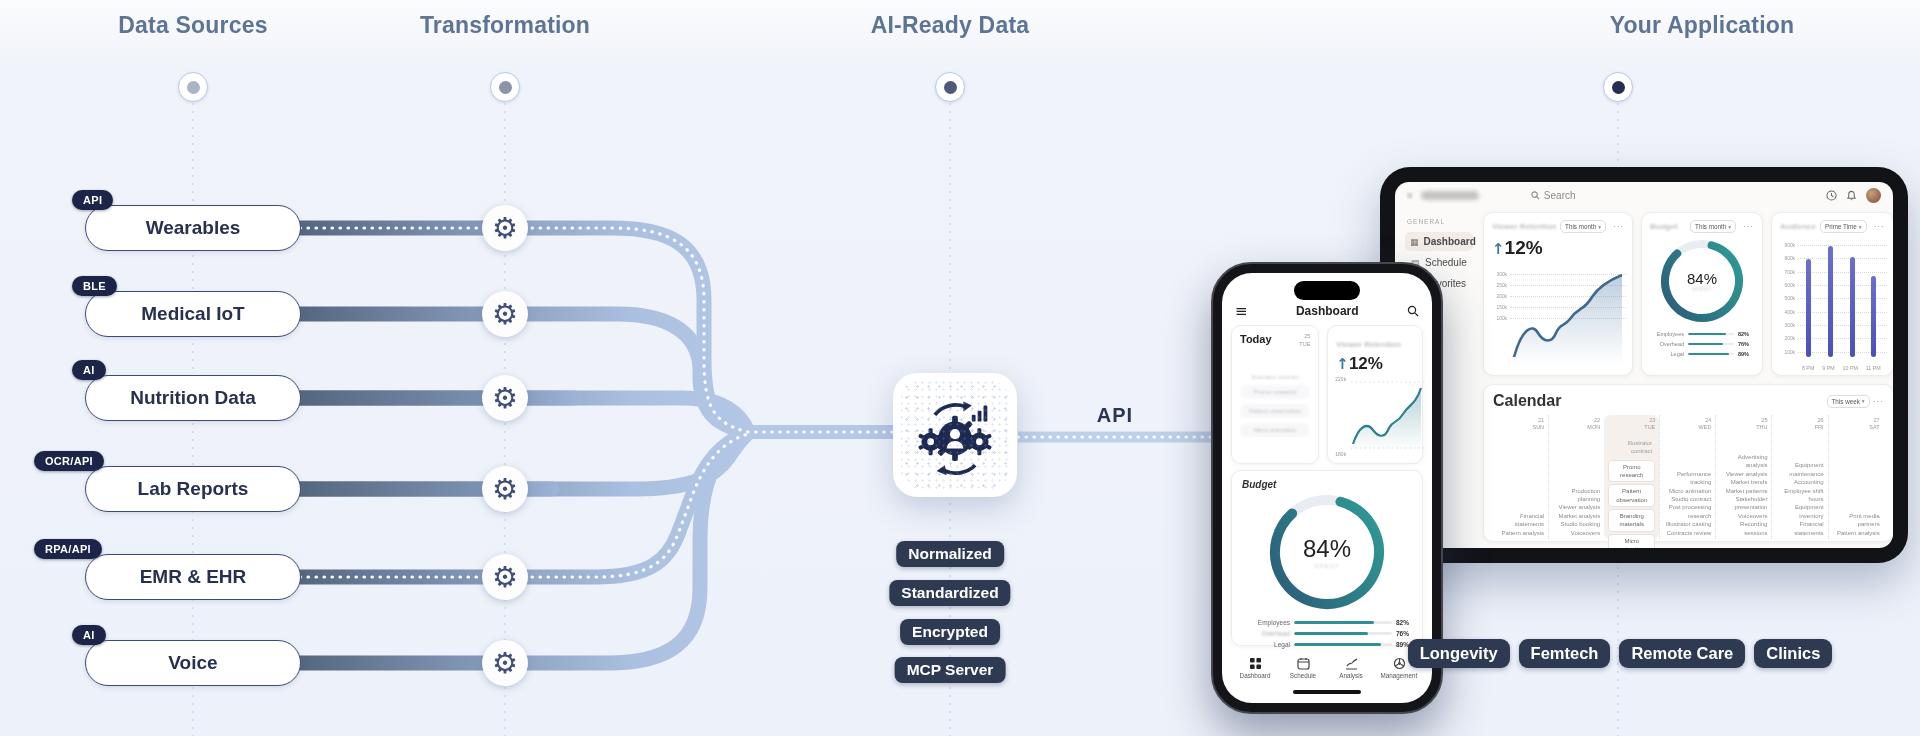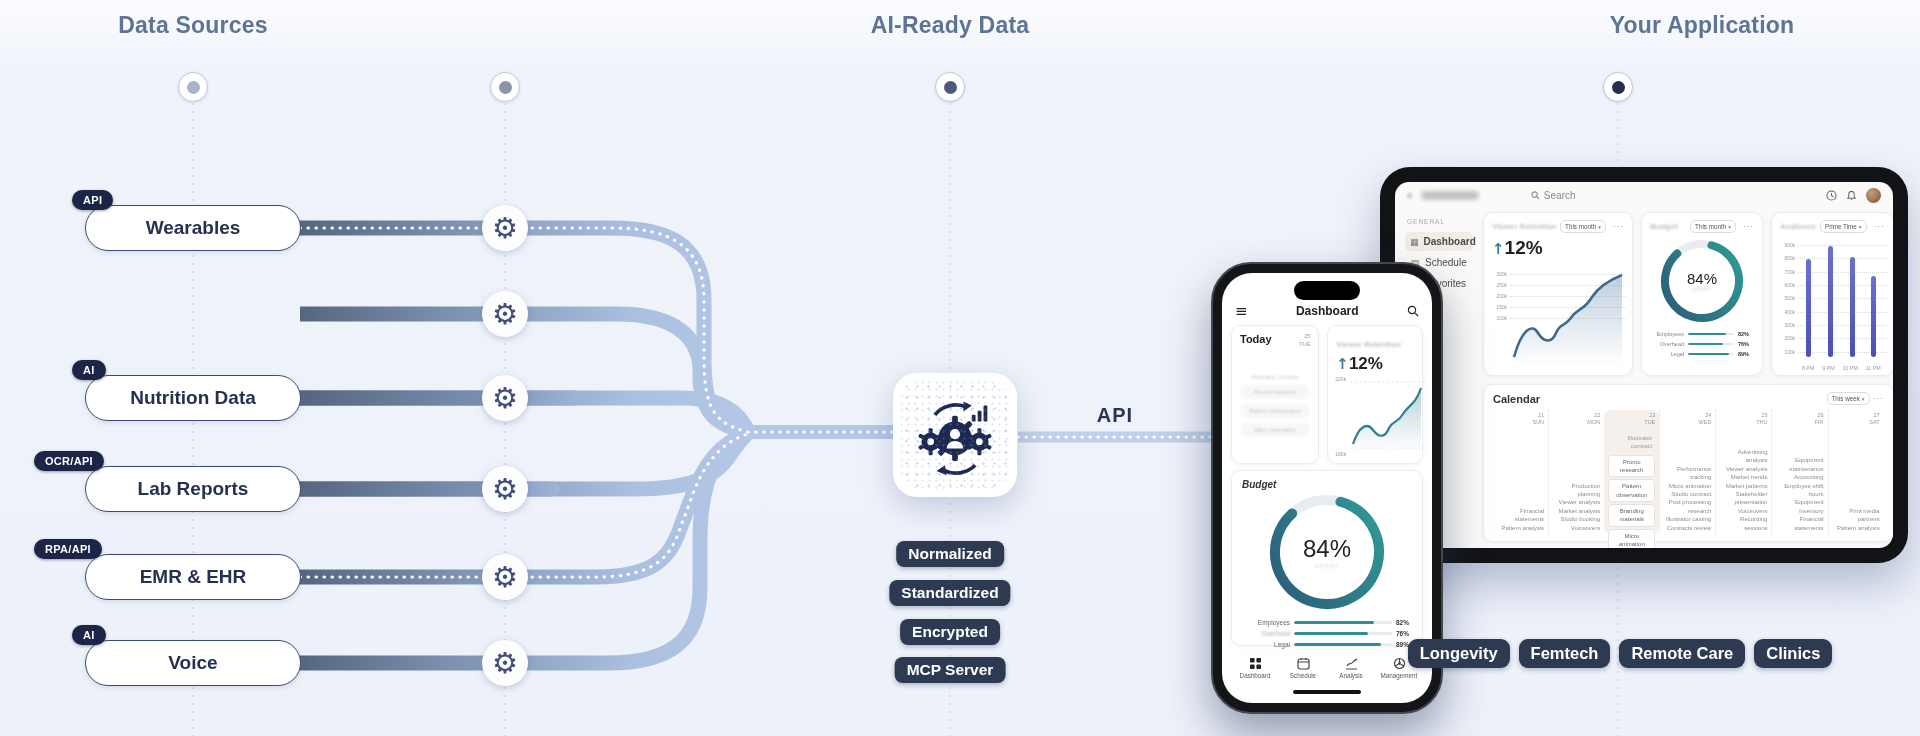--- a/index.html
+++ b/index.html
@@ -96,21 +96,21 @@
   .donut-center{position:absolute;text-align:center;}
   .lt-legend{width:100%;margin-top:2px;}
   .leg-row{display:flex;align-items:center;gap:4px;margin-top:4px;}
   .leg-name{width:34px;text-align:right;font-size:5.5px;color:#666;}
   .leg-track{flex:1;height:2.5px;background:#e8ecef;border-radius:2px;overflow:hidden;}
   .leg-fill{height:100%;background:#2f8f96;border-radius:2px;}
   .leg-val{width:16px;font-size:5.5px;color:#333;font-weight:bold;}
   
   .lt-cal{margin-top:8px;height:158px;padding:7px 9px;position:relative;}
   .cal-head{display:flex;align-items:center;}
-  .cal-title{font-size:11px;font-weight:bold;color:#333;}
+  .cal-title{font-size:16px;font-weight:bold;color:#333;}
   .cal-grid{display:flex;margin-top:5px;height:124px;}
   .cal-day{flex:1;border-left:1px dotted #ddd;padding:2px 4px;display:flex;flex-direction:column;}
   .cal-day:first-child{border-left:none;}
   .cal-day .dhead{text-align:right;font-size:5.5px;color:#9a9a9a;line-height:1.25;margin-bottom:4px;}
   .cal-tasks{margin-top:auto;}
   .cal-task{font-size:6px;color:#8d8d8d;text-align:right;line-height:1.4;filter:blur(.5px);}
   .cal-day.sel{background:#f5f0ec;border-radius:6px;border-left:none;}
   .cal-day.sel .cal-task{background:#fff;border:1px solid #e7e2dc;border-radius:4px;
       padding:2px 3px;margin:2px 0;text-align:center;color:#666;}
   .cal-day.sel .cal-task:first-child{background:none;border:none;text-align:right;color:#9a9a9a;}
@@ -203,38 +203,43 @@
     <path d="M1018 437 H1212" stroke="#bfd0ea" stroke-width="11" fill="none"></path>
 
     <g fill="none" stroke="#ffffff" stroke-width="3.2" stroke-linecap="round" stroke-dasharray="0.5 7.5" opacity=".95">
       <path d="M300 228 H612 C668 228 704 244 704 300 V360 C704 410 716 424 748 432 H894"></path>
       <path d="M300 577 H596 C650 577 668 560 678 534 L690 502 C702 466 720 442 748 434"></path>
       <path d="M1018 437 H1212"></path>
     </g>
   </svg>
 
   <div class="col-header" style="left:43px">Data Sources</div>
+  <div class="col-header" style="left:355px">Transformation</div>
   <div class="col-header" style="left:800px">AI-Ready Data</div>
   <div class="col-header" style="left:1552px">Your Application</div>
   <div class="node" style="left:178px">
       <i style="background:#a9b4c6"></i>
     </div>
   <div class="node" style="left:490px">
       <i style="background:#8b95a7"></i>
     </div>
   <div class="node" style="left:935px">
       <i style="background:#4d5a7a"></i>
     </div>
   <div class="node" style="left:1603px">
       <i style="background:#25304f"></i>
     </div>
 
   <div class="pill" style="top:205px">
     <span class="badge">API</span>
     <span>Wearables</span>
+  </div>
+  <div class="pill" style="top:291px">
+    <span class="badge">BLE</span>
+    <span>Medical IoT</span>
   </div>
   <div class="pill" style="top:375px">
     <span class="badge">AI</span>
     <span>Nutrition Data</span>
   </div>
   <div class="pill" style="top:466px">
     <span class="badge wide">OCR/API</span>
     <span>Lab Reports</span>
   </div>
   <div class="pill" style="top:554px">

